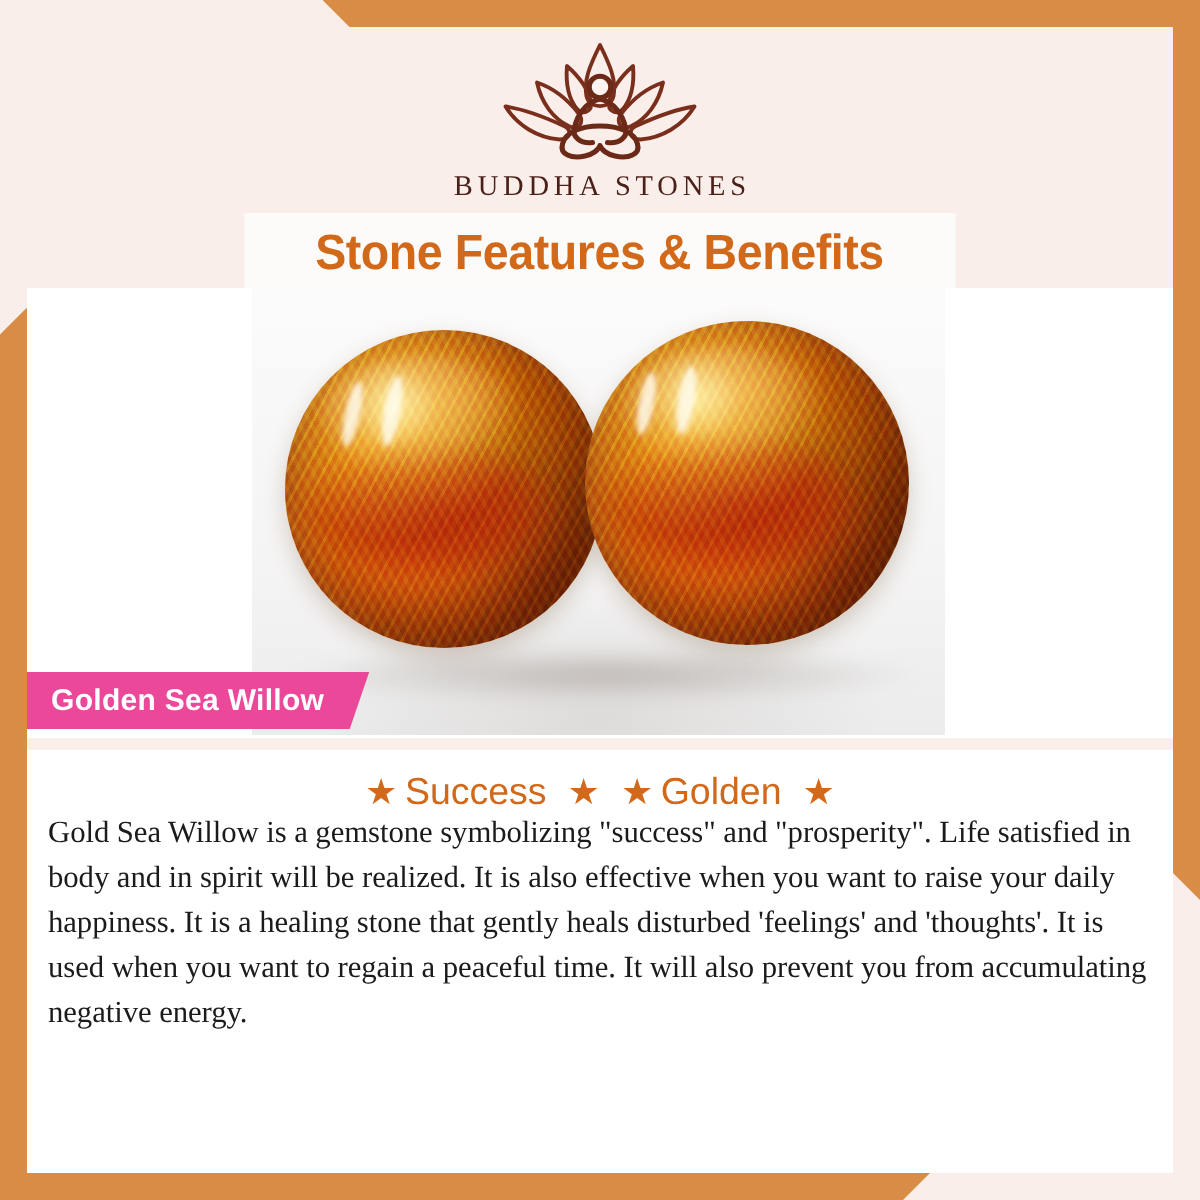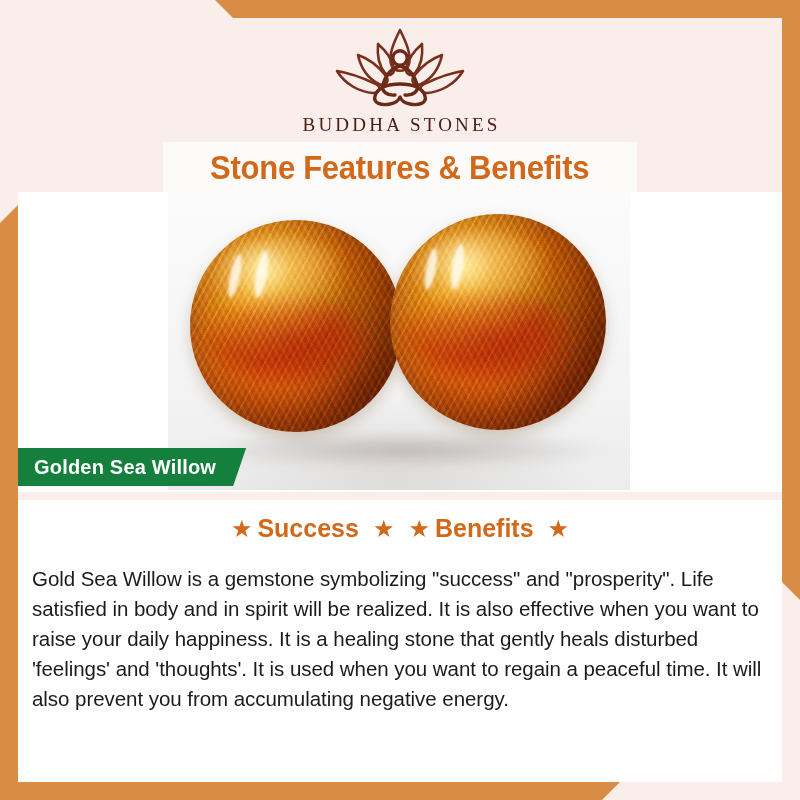--- a/index.html
+++ b/index.html
@@ -212,21 +212,21 @@
     filter: blur(5px);
   }
 
   
   #name-badge {
     position: absolute;
     left: 18px;
     top: 448px;
     height: 38px;
     padding: 0 30px 0 16px;
-    background: #15803d;
+    background: #ec4899;
     display: flex;
     align-items: center;
     clip-path: polygon(0px 0px, 100% 0px, calc(100% - 13px) 100%, 0px 100%);
   }
 
   #name-badge-text {
     font-family: "Liberation Sans Narrow", "Liberation Sans", sans-serif;
     font-weight: bold;
     font-size: 20px;
     color: #ffffff;
@@ -262,32 +262,32 @@
   }
 
   .benefit-star {
     font-size: 24px;
     line-height: 1;
     color: #d2691a;
   }
 
   .benefit-label {
     font-family: "Liberation Sans Narrow", "Liberation Sans", sans-serif;
-    font-weight: bold;
+    font-weight: normal;
     font-size: 25px;
     color: #d2691a;
     white-space: nowrap;
   }
 
   #description {
     position: absolute;
     left: 14px;
-    top: 64px;
+    top: 40px;
     width: 740px;
-    font-family: Liberation Sans, sans-serif;
+    font-family: Liberation Serif, serif;
     font-size: 20.5px;
     line-height: 30px;
     color: #1b1b1b;
     letter-spacing: -0.05px;
   }
 </style>
 </head>
 <body>
 
 <div id="page">
@@ -361,21 +361,21 @@
     <div id="benefits-row">
       <div class="benefit">
         <span class="benefit-star">★</span>
         <span class="benefit-label">Success</span>
       </div>
       <div class="benefit">
         <span class="benefit-star">★</span>
       </div>
       <div class="benefit">
         <span class="benefit-star">★</span>
-        <span class="benefit-label">Benefits</span>
+        <span class="benefit-label">Golden</span>
       </div>
       <div class="benefit">
         <span class="benefit-star">★</span>
       </div>
     </div>
 
     <p id="description">Gold Sea Willow is a gemstone symbolizing "success" and "prosperity". Life satisfied in body and in spirit will be realized. It is also effective when you want to raise your daily happiness. It is a healing stone that gently heals disturbed 'feelings' and 'thoughts'. It is used when you want to regain a peaceful time. It will also prevent you from accumulating negative energy.</p>
   </div>
 
 </div>

